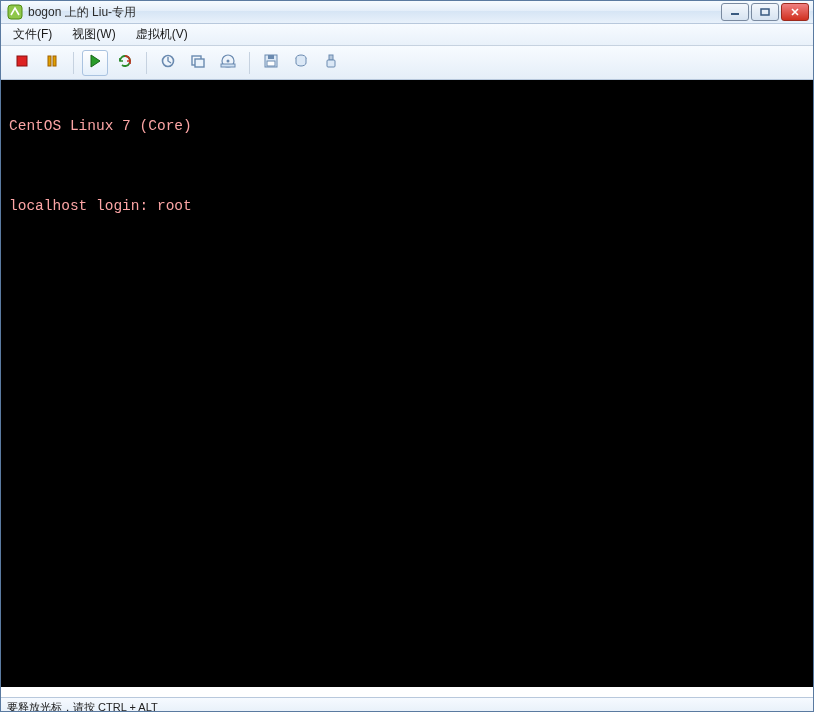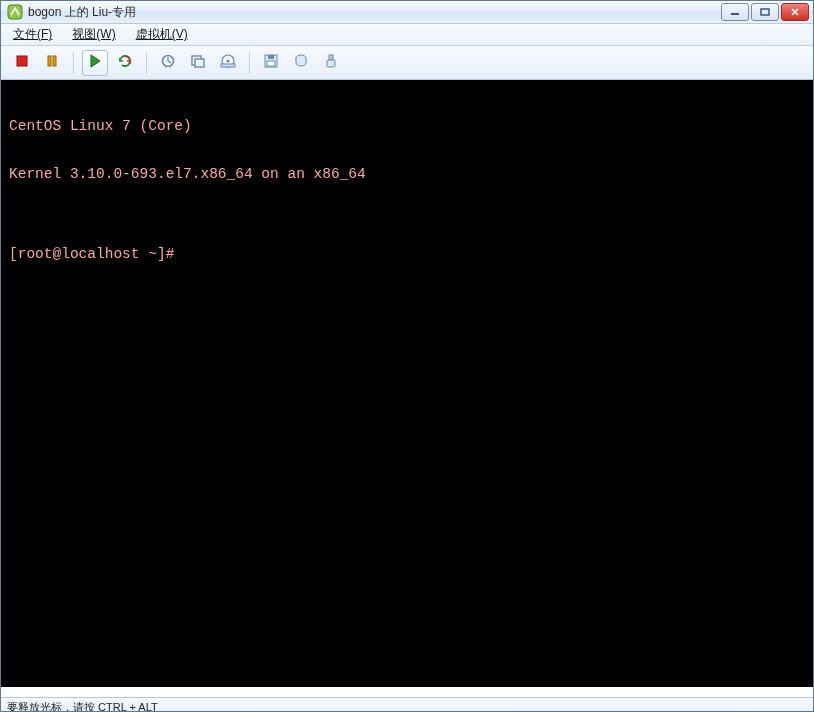--- a/index.html
+++ b/index.html
@@ -48,21 +48,20 @@
     .menubar {
       height: 22px;
       background: linear-gradient(to bottom, #f7fbff, #e9f1fa);
       border-bottom: 1px solid #c6d2e0;
       display: flex;
       align-items: center;
       padding: 0 8px;
       gap: 12px;
       font-size: 12px;
       color: #1a1a1a;
-      text-decoration: underline;
     }
     .menu-item { cursor: pointer; padding: 2px 4px; }
 
     .toolbar {
       height: 34px;
       background: linear-gradient(to bottom, #f7fbff, #e5eef8);
       border-bottom: 1px solid #b8c8dc;
       display: flex;
       align-items: center;
       padding: 0 8px;
@@ -229,20 +228,19 @@
       <svg width="16" height="16" viewBox="0 0 16 16">
           <rect x="6" y="2" width="4" height="5" fill="#b6c8dc" stroke="#6a8ab0"></rect>
           <rect x="4" y="7" width="8" height="7" rx="1" fill="#dbe8f6" stroke="#6a8ab0"></rect>
         </svg>
     </span>
   </div>
 </div>
 
 <div class="console-wrap">
   <span class="console-line">CentOS Linux 7 (Core)</span>
-  <span class="console-line">Kernel 3.10.0-693.el7.x86_64 on an x86_64</span>
   <span class="console-line"></span>
-  <span class="console-line">[root@localhost ~]#</span>
+  <span class="console-line">localhost login: root</span>
 </div>
 
 <div class="statusbar">
   <span>要释放光标，请按 CTRL + ALT</span>
 </div>
 
 </body></html>

